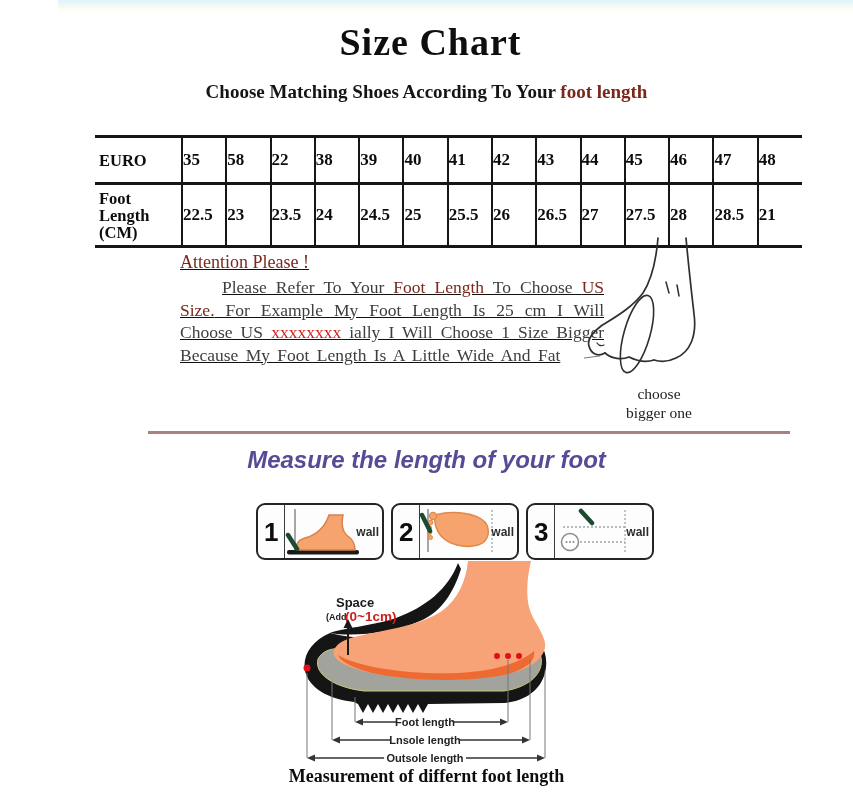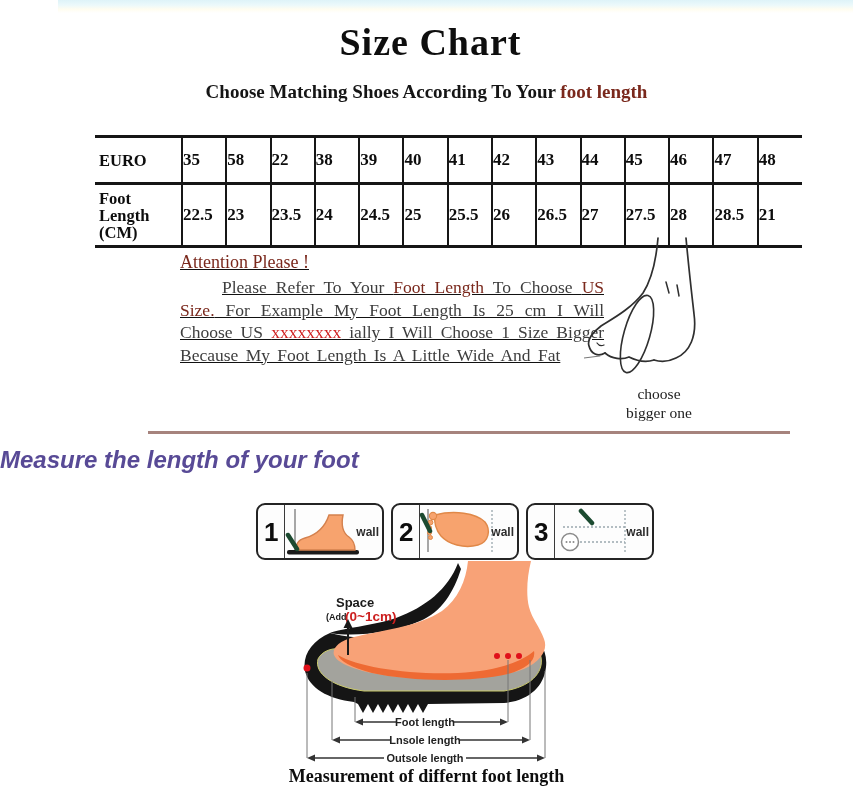--- a/index.html
+++ b/index.html
@@ -34,21 +34,21 @@
     text-align:justify; text-indent:42px; word-spacing:3px; }
 
   .foot-sketch { position:absolute; left:584px; top:236px; width:150px; height:142px; }
   .sketch-caption { position:absolute; left:584px; top:384px; width:150px;
     text-align:center; font-size:15.5px; line-height:19px; color:#222; }
 
   .divider { position:absolute; left:148px; top:431px; width:642px; height:3px;
     background:#a6837d; }
 
   .measure-heading { position:absolute; top:446px; left:0; width:100%;
-    font-family:"Liberation Sans", sans-serif;
+    text-align:center; font-family:"Liberation Sans", sans-serif;
     font-size:24px; font-weight:bold; font-style:italic; color:#584a96; }
 
   .panels { position:absolute; left:256px; top:503px; display:flex; gap:7px; }
   .panel { position:relative; width:128px; height:57px; border:2.5px solid #242424;
     border-radius:9px; background:#fdfdfd; box-sizing:border-box; }
   .panel-num { position:absolute; left:6px; top:12px;
     font-family:"Liberation Sans", sans-serif; font-weight:bold; font-size:26px; color:#0d0d0d; }
   .panel-sep { position:absolute; left:26px; top:0; height:100%; width:0;
     border-left:1.5px solid #3a3a3a; }
   .panel-art { position:absolute; left:27px; top:1px; }

